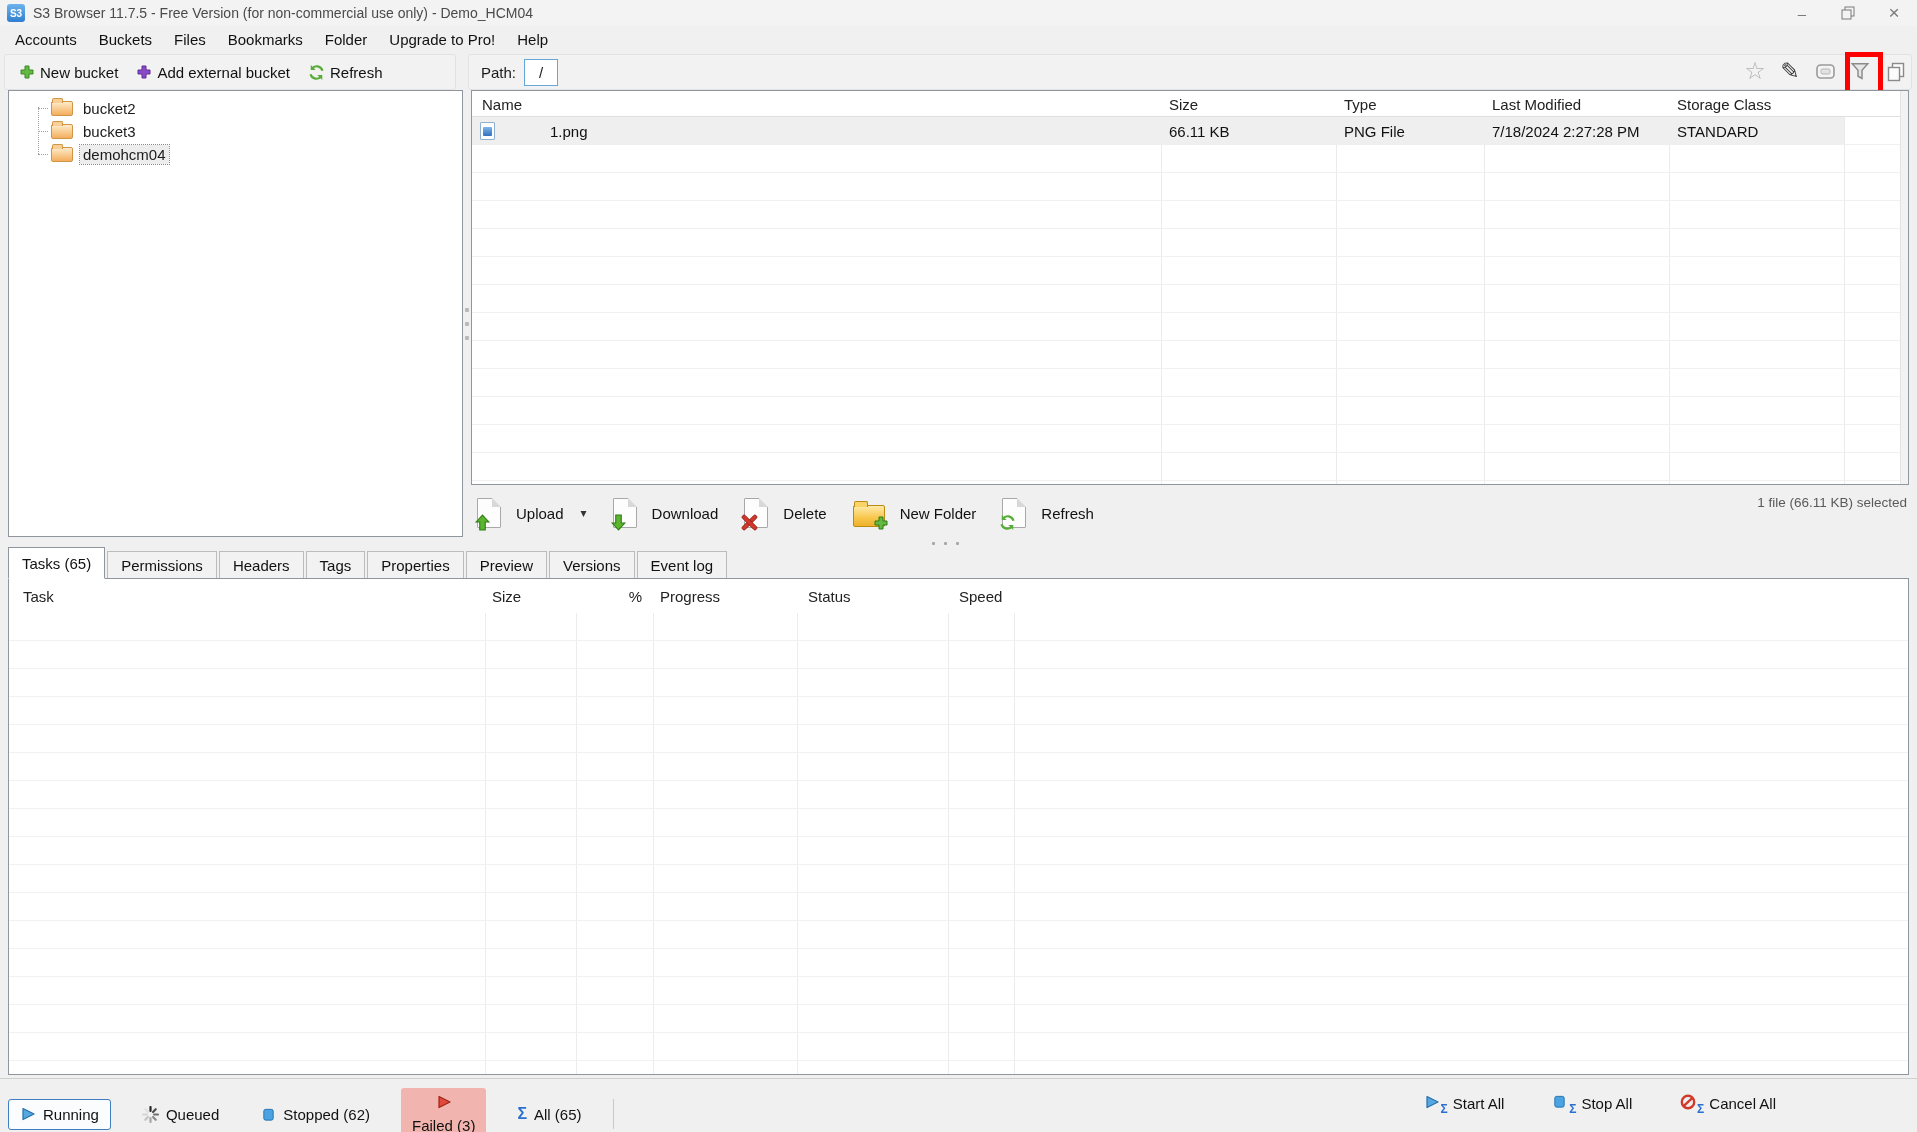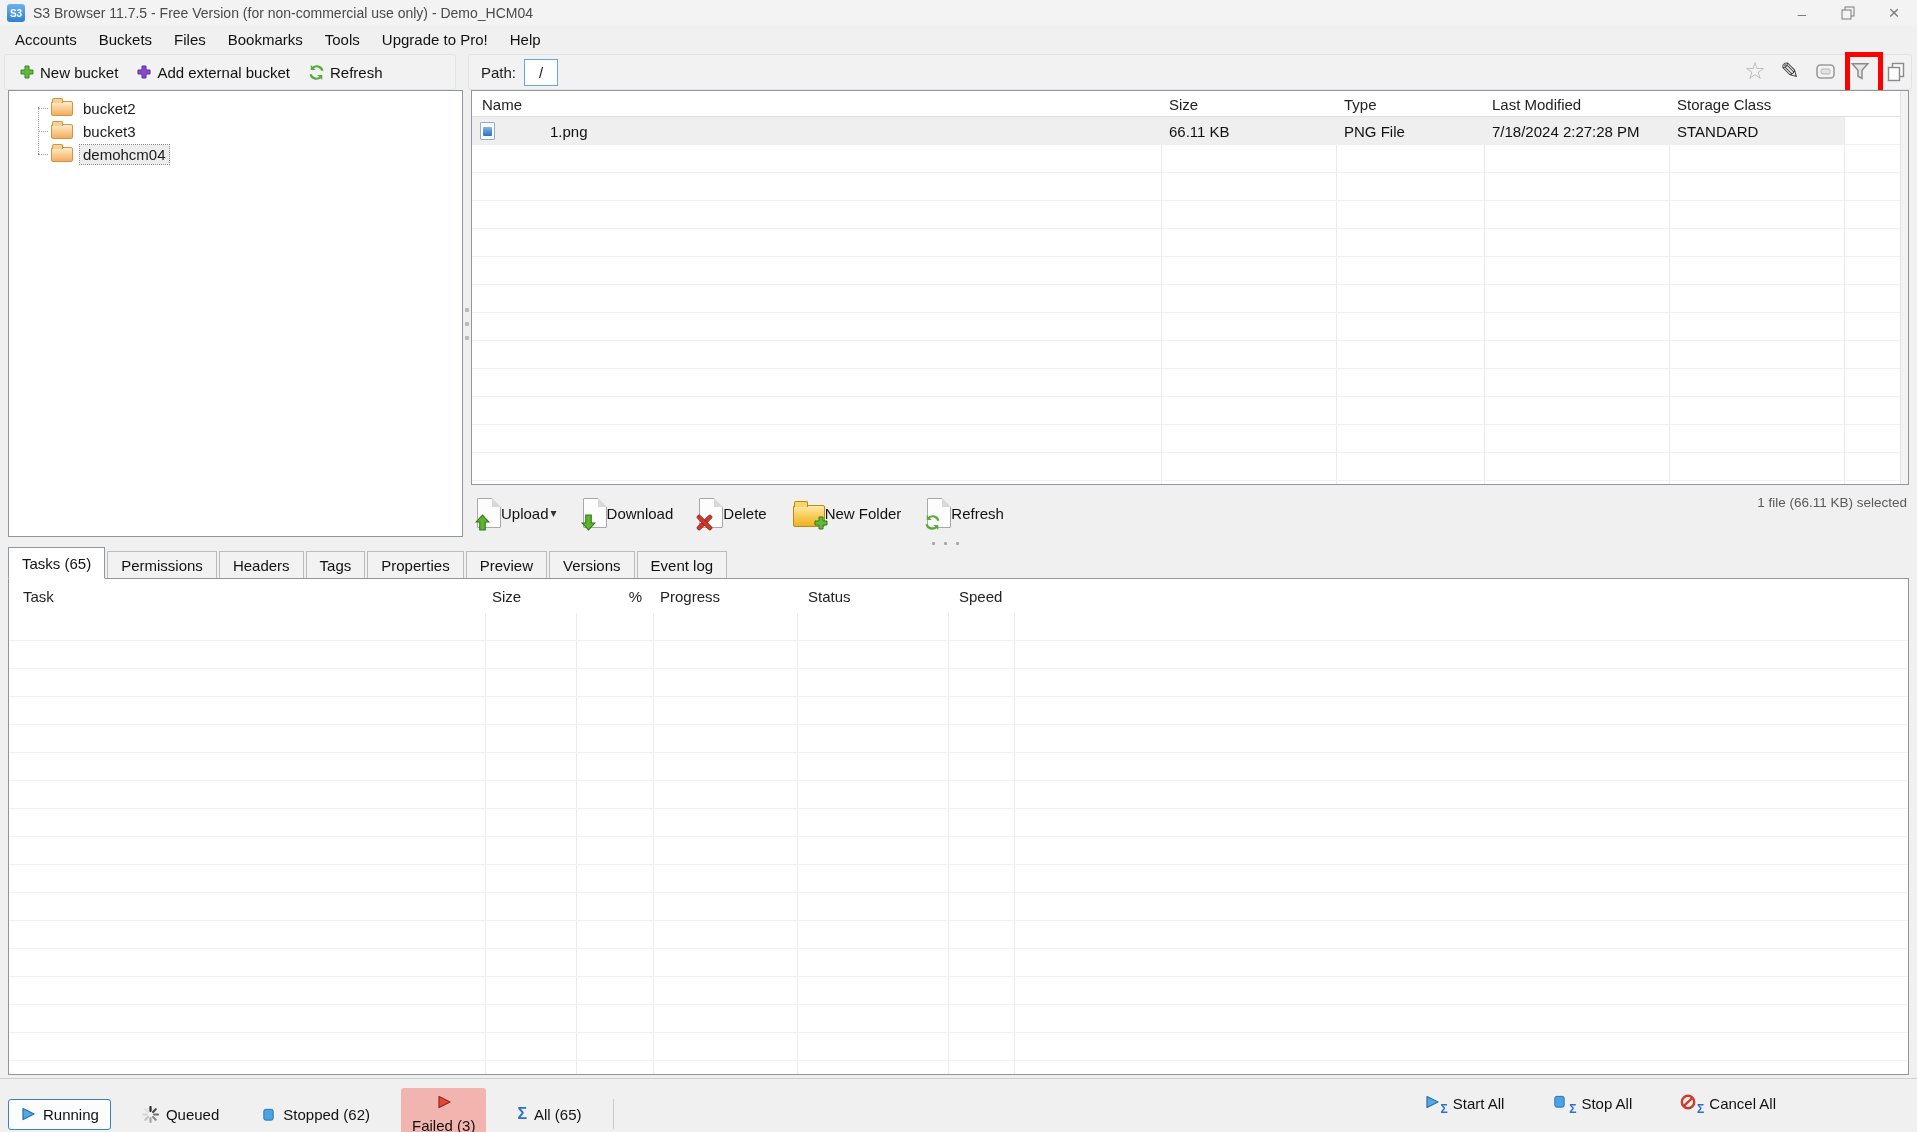--- a/index.html
+++ b/index.html
@@ -57,21 +57,21 @@
     background:repeating-linear-gradient(to bottom, transparent 0, transparent 27px, #f0f0f0 27px, #f0f0f0 28px); }
   .fl-vline { position:absolute; top:0; bottom:0; border-left:1px solid #ebebeb; }
   .fl-row-selected { position:absolute; left:0; top:26px; width:1372px; height:28px; background:#efefef; }
   .fl-cell { position:absolute; top:0; height:28px; display:flex; align-items:center; font-size:15px; color:#111;gap:48px; }
   .file-ico { position:relative; width:15px; height:18px; background:#fff; border:1px solid #8fb0cf; border-radius:1px; margin-right:7px; }
   .file-ico::after { content:""; position:absolute; left:2px; top:4px; width:9px; height:9px; background:linear-gradient(180deg,#7db7e8,#2f6fbe); border-radius:1px; }
   .fl-scroll { position:absolute; right:0; top:0; bottom:0; width:8px; background:#f2f2f2; border-left:1px solid #e3e3e3; }
 
   
   .actions-row { position:absolute; left:471px; top:487px; width:1438px; height:52px; display:flex; align-items:center; gap:26px; padding-left:6px; }
-  .act-btn { display:flex; align-items:center; gap:0; font-size:15px; color:#111; }
+  .act-btn { display:flex; align-items:center; gap:15px; font-size:15px; color:#111; }
   .page-ico { position:relative; width:24px; height:30px; background:#fdfdfd; border:1px solid #a8a8a8; border-radius:1px; }
   .page-ico::before { content:""; position:absolute; right:-1px; top:-1px; border-style:solid; border-width:0 9px 9px 0; border-color:#f0f0f0 #f0f0f0 #d8d8d8 #d8d8d8; }
   .page-ico .ov { position:absolute; left:-4px; bottom:-4px; }
   .bigfolder { position:relative; width:32px; height:22px; margin-top:6px; border:1px solid #bb8a13; border-radius:2px; background:linear-gradient(180deg,#ffe9a8,#f7c64a 60%,#eeb22a); }
   .bigfolder::before { content:""; position:absolute; left:0; top:-5px; width:12px; height:5px; background:#f9d569; border:1px solid #bb8a13; border-bottom:none; border-radius:2px 2px 0 0; }
   .bigfolder .ov { position:absolute; right:-5px; bottom:-5px; }
   .caret { font-size:12px; color:#333; margin-left:2px; }
   .sel-summary { position:absolute; right:10px; top:495px; font-size:13.5px; color:#5a5a5a; }
   .hgrip { position:absolute; left:932px; top:542px; display:flex; gap:9px; }
   .hgrip i { width:3px; height:3px; background:#a8a8a8; border-radius:1px; }
@@ -123,21 +123,21 @@
           <span style="font-size:19px;">×</span>
         </div>
     </div>
   </div>
 
   <div class="menubar">
     <span class="menu-item">Accounts</span>
     <span class="menu-item">Buckets</span>
     <span class="menu-item">Files</span>
     <span class="menu-item">Bookmarks</span>
-    <span class="menu-item">Tools</span>
+    <span class="menu-item">Folder</span>
     <span class="menu-item">Upgrade to Pro!</span>
     <span class="menu-item">Help</span>
   </div>
 
   <div class="tb-panel tb-left">
     <span class="tb-item">
       <svg width="16" height="16" viewBox="0 0 16 16">
           <path d="M6 2h4v4h4v4h-4v4H6v-4H2V6h4z" fill="#64b944" stroke="#3c8a22"></path>
         </svg>
       <span>New bucket</span>

